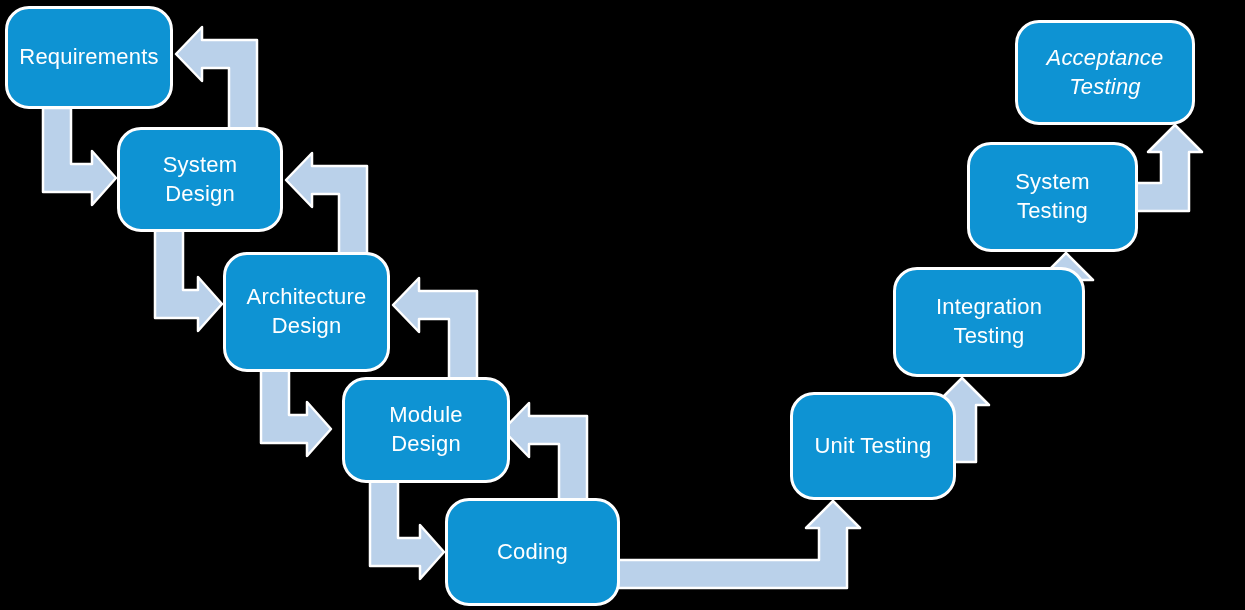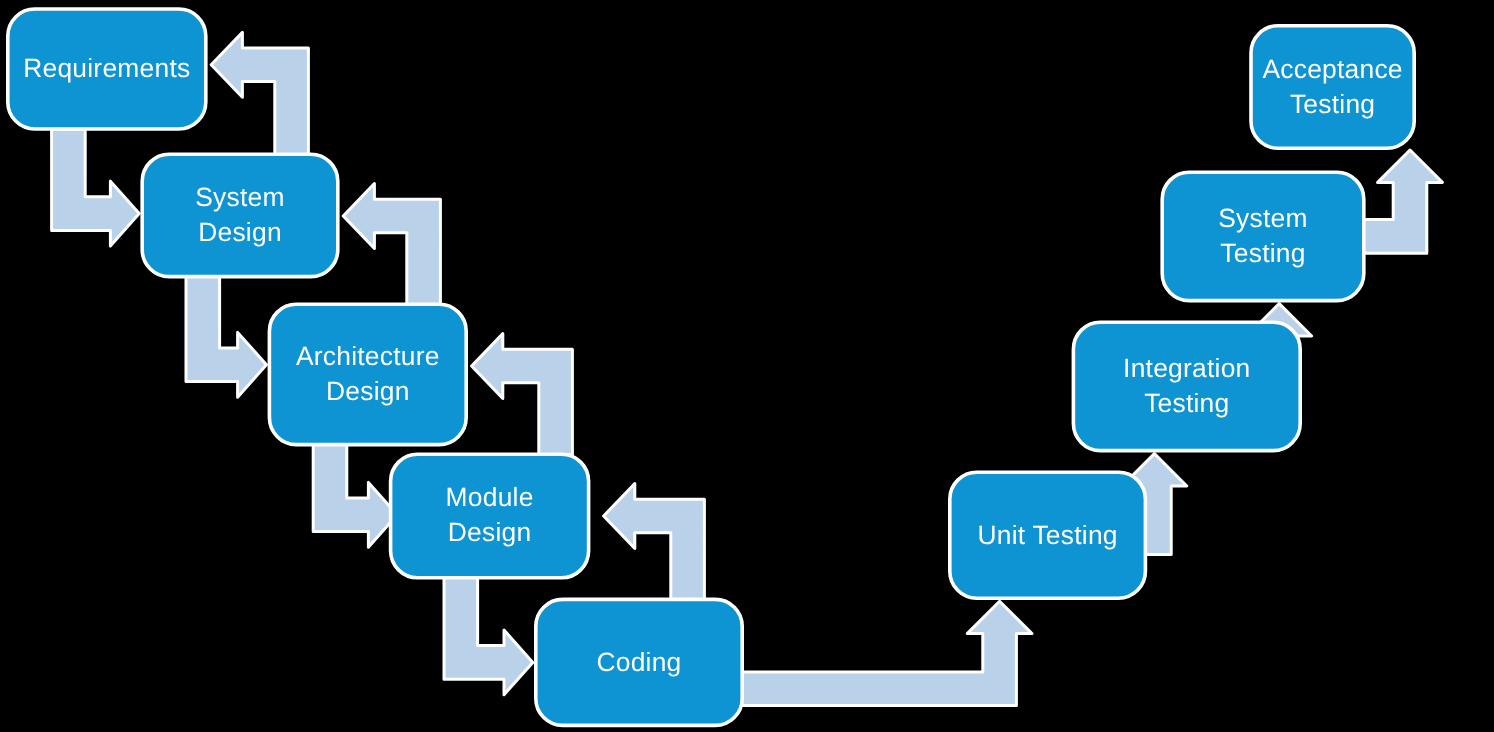--- a/index.html
+++ b/index.html
@@ -36,26 +36,26 @@
     font-size:22px;
     font-weight:400;
     line-height:1.3;
     white-space:pre-line;
     letter-spacing:0.2px;
   }
   
   .n-requirements       {left:5px;   top:6px;   width:168px; height:103px;}
   .n-system-design      {left:117px; top:127px; width:166px; height:105px;}
   .n-architecture-design{left:223px; top:252px; width:167px; height:120px;}
-  .n-module-design      {left:324px; top:377px; width:168px; height:106px;}
+  .n-module-design      {left:342px; top:377px; width:168px; height:106px;}
   .n-coding             {left:445px; top:498px; width:175px; height:108px;justify-content:center;}
   .n-unit-testing       {left:742px; top:392px; width:166px; height:108px;margin-left:48px;}
   .n-integration-testing{left:893px; top:267px; width:192px; height:110px;}
   .n-system-testing     {left:967px; top:142px; width:171px; height:110px;}
-  .n-acceptance-testing {left:1041px;top:20px;  width:139px; height:105px;}
+  .n-acceptance-testing {left:1015px;top:20px;  width:180px; height:105px;font-style:italic;}
 </style>
 </head>
 <body>
 
 <div class="canvas">
 
   <svg class="arrow-layer" id="arrow-layer" width="1245" height="610" viewBox="0 0 1245 610" xmlns="http://www.w3.org/2000/svg">
       <polygon points="43,108 43,192 92,192 92,205 116,178 92,151 92,164 71,164 71,108" fill="#BAD1EA" stroke="#FFFFFF" stroke-width="2.5" stroke-linejoin="round"></polygon>
       <polygon points="176,54 202,27 202,40 257,40 257,129 229,129 229,68 202,68 202,81" fill="#BAD1EA" stroke="#FFFFFF" stroke-width="2.5" stroke-linejoin="round"></polygon>
       <polygon points="155,230 155,318 198,318 198,331 222,304 198,277 198,290 183,290 183,230" fill="#BAD1EA" stroke="#FFFFFF" stroke-width="2.5" stroke-linejoin="round"></polygon>

